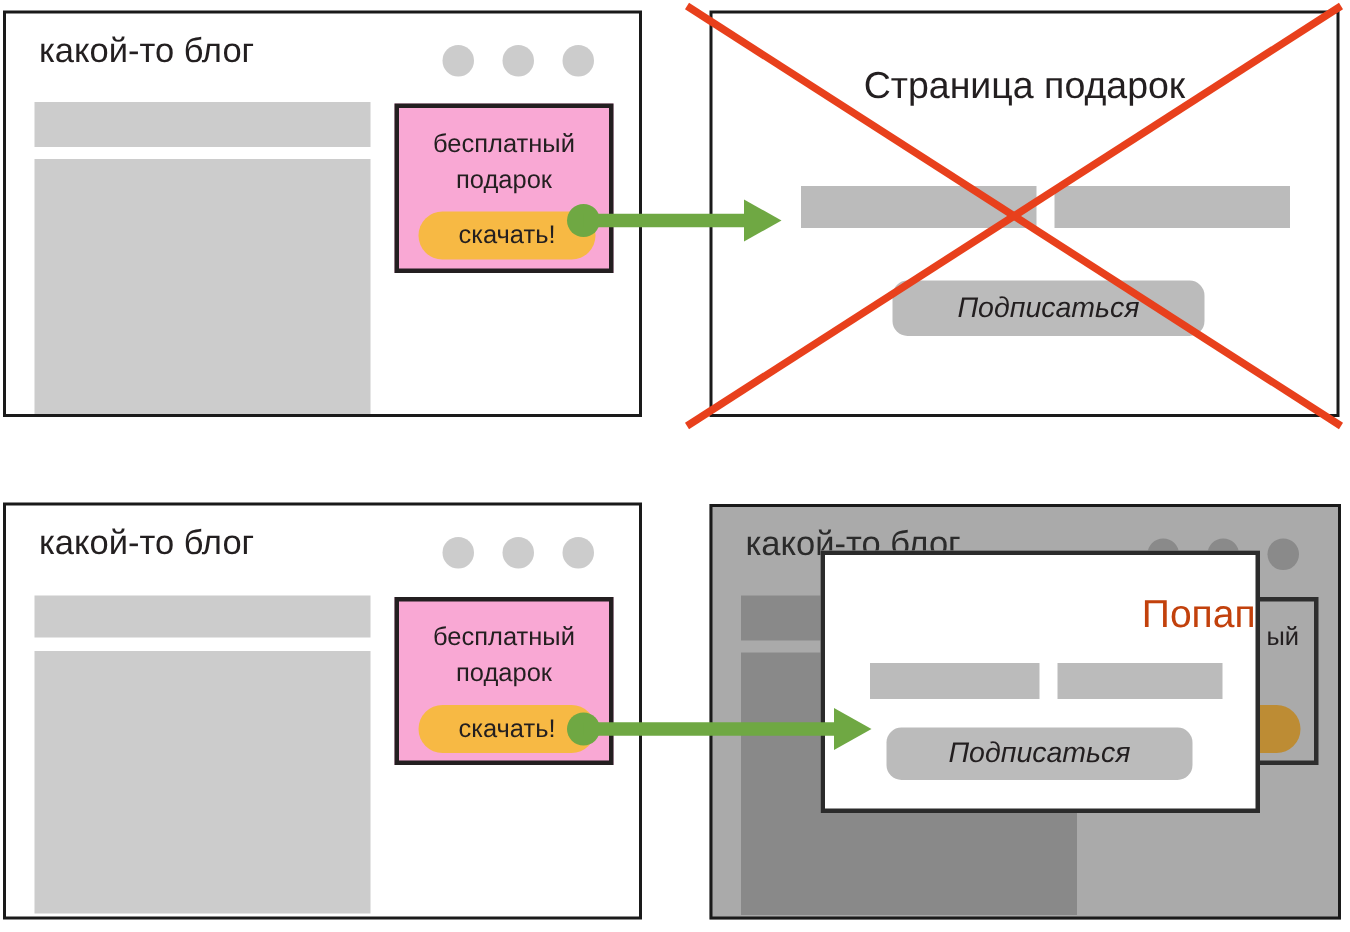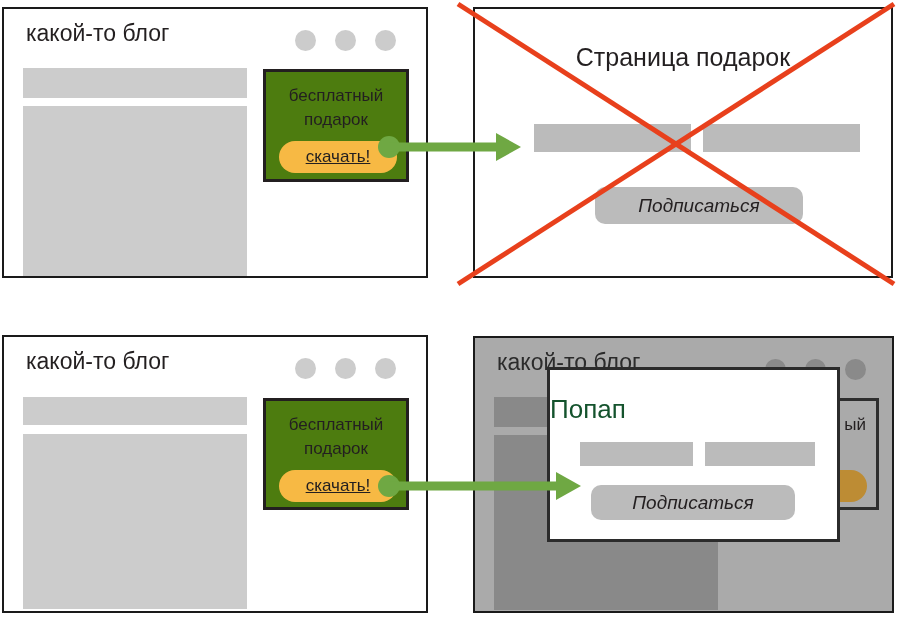--- a/index.html
+++ b/index.html
@@ -58,21 +58,21 @@
     position: absolute;
     background: #cccccc;
   }
   .shaded .bar { background: #898989; }
 
   
   .giftbox {
     position: absolute;
     box-sizing: border-box;
     border: 3px solid #231f20;
-    background: #4d7c0f;
+    background: #f9a8d4;
     text-align: center;
   }
   .shaded .giftbox { background: #aaaaaa; border-color: #2e2e2e; }
   .gift-text {
     position: absolute;
     left: 0; right: 0;
     top: 12px;
     font-size: 17px;
     line-height: 24px;
     color: #231f20;
@@ -80,21 +80,20 @@
   .cta {
     position: absolute;
     box-sizing: border-box;
     background: #f7b944;
     border-radius: 18px;
     font-size: 17px;
     color: #231f20;
     display: flex;
     align-items: center;
     justify-content: center;
-    text-decoration: underline;
   }
   .shaded .cta { background: #bd8c34; color: #7a5a1f; }
 
   
   .page-title {
     position: absolute;
     left: 0; right: 0;
     text-align: center;
     font-size: 25px;
     color: #231f20;
@@ -119,23 +118,23 @@
   .modal {
     position: absolute;
     box-sizing: border-box;
     border: 3px solid #2b2b2b;
     background: #ffffff;
   }
   .modal-title {
     position: absolute;
     left: 0; right: 0;
     top: 24px;
-    text-align: left;
+    text-align: right;
     font-size: 26px;
-    color: #14532d;
+    color: #c2410c;
   }
 
   
   .crossout {
     position: absolute;
     pointer-events: none;
   }
 
   
   .arrow-layer {

